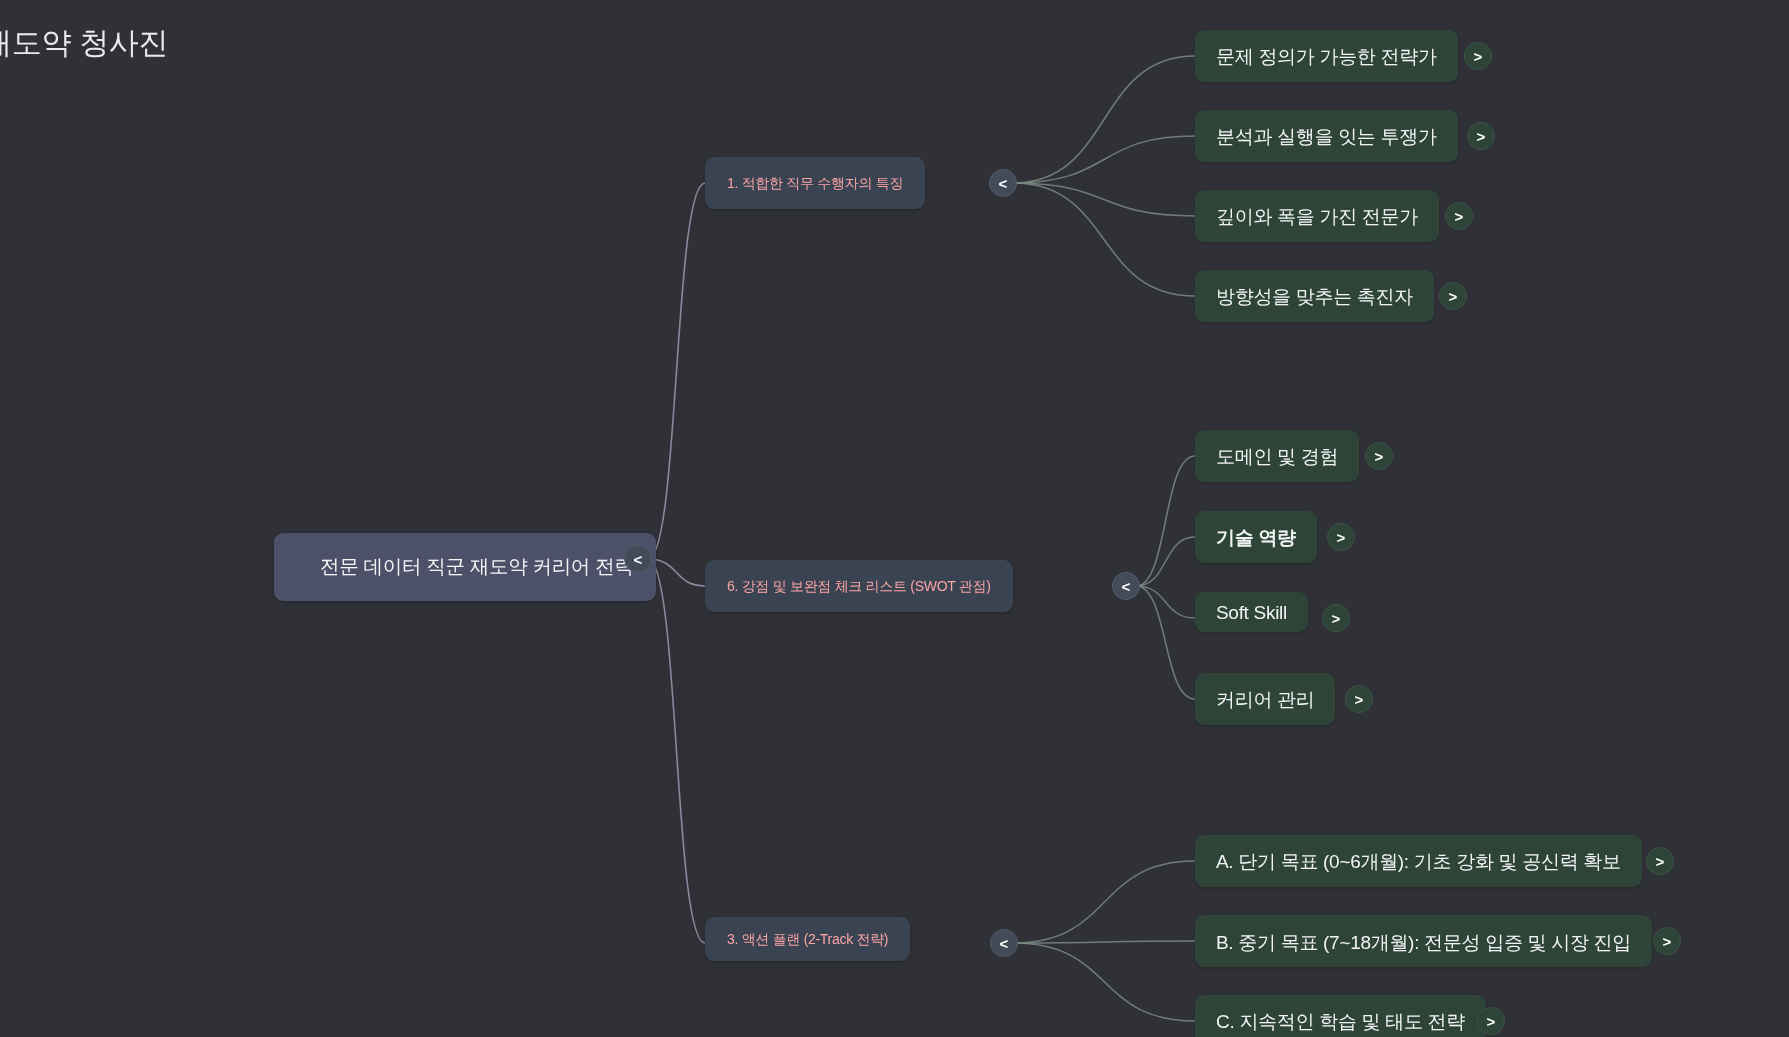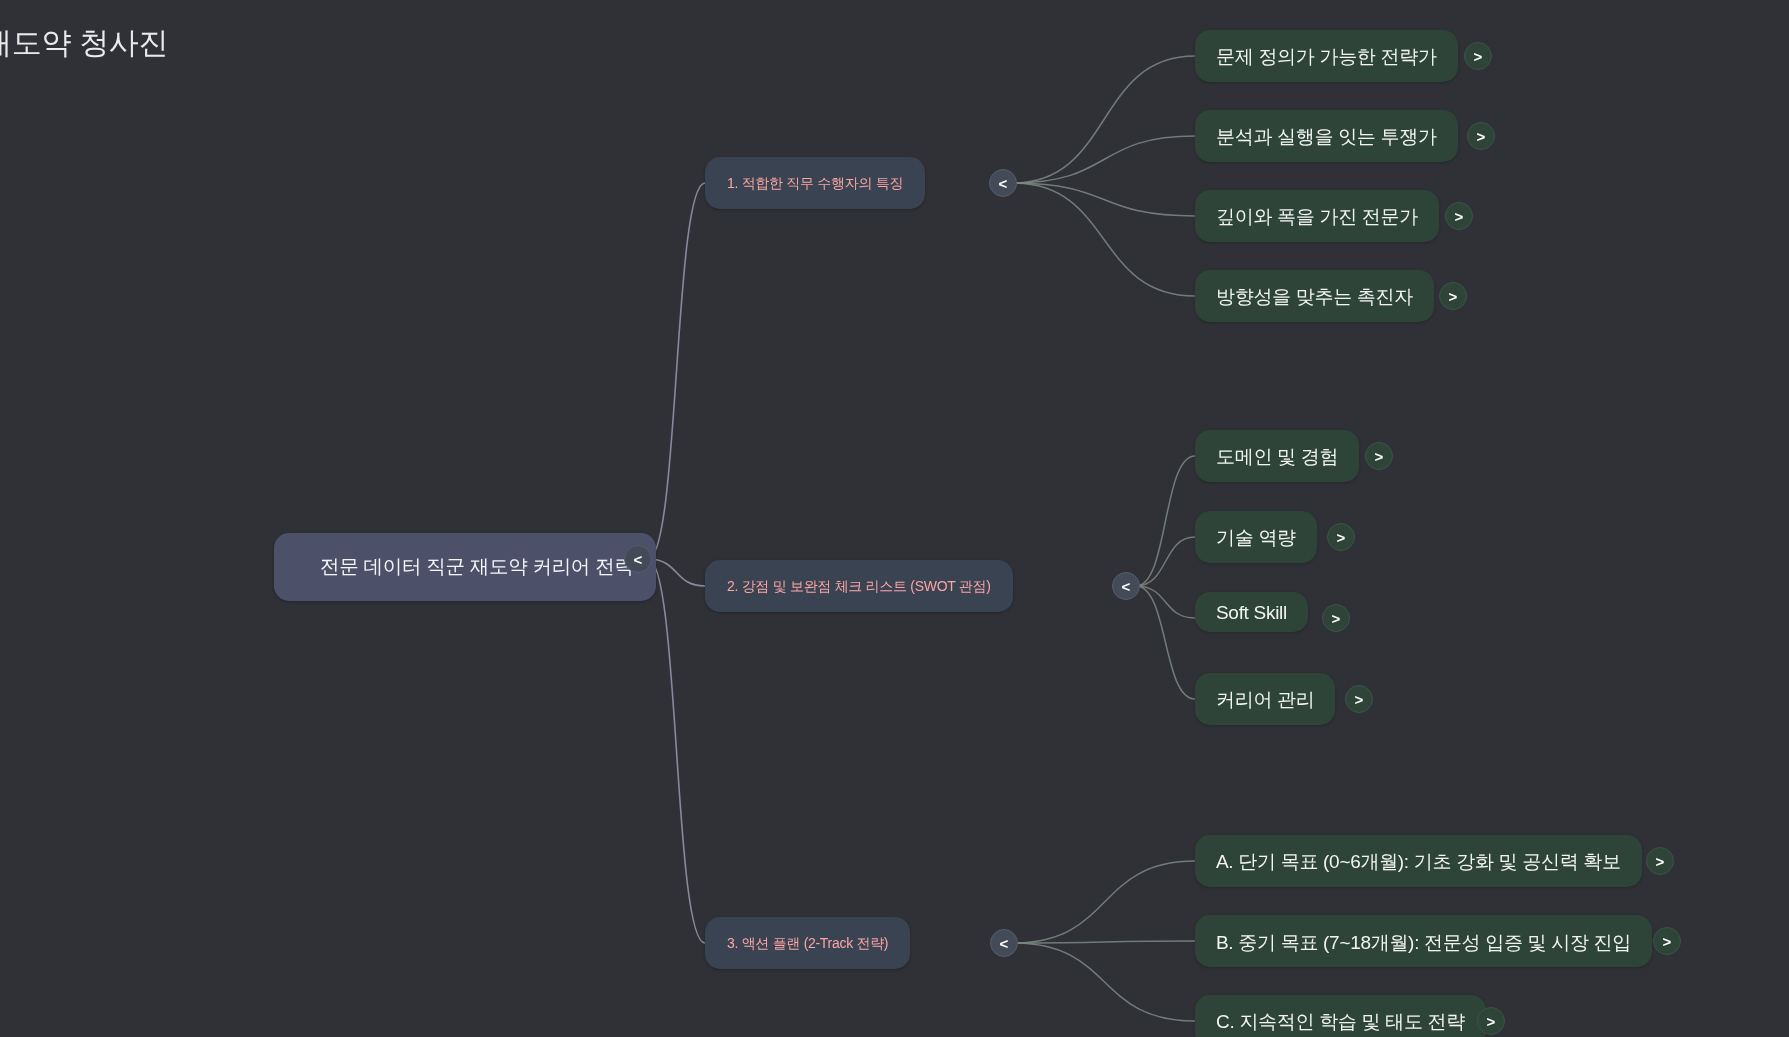--- a/index.html
+++ b/index.html
@@ -28,21 +28,21 @@
     font-weight:400;
     color:#e9eaec;
     letter-spacing:-0.3px;
     white-space:nowrap;
     z-index:5;
   }
   .node {
     position:absolute;
     display:flex;
     align-items:center;
-    border-radius:15px;
+    border-radius:9px;
     white-space:nowrap;
     z-index:3;
     cursor:default;
   }
   .node-label {
     font-size:19px;
     color:#f2f3f4;
     letter-spacing:-0.3px;
     line-height:1;
   }
@@ -132,40 +132,40 @@
     <div class="toggle expand" style="left: 1467px; top: 122px;">&gt;</div>
     <div class="node leaf" style="left: 1195px; top: 190px; height: 52px;">
       <span class="node-label">깊이와 폭을 가진 전문가</span>
     </div>
     <div class="toggle expand" style="left: 1445px; top: 202px;">&gt;</div>
     <div class="node leaf" style="left: 1195px; top: 270px; height: 52px;">
       <span class="node-label">방향성을 맞추는 촉진자</span>
     </div>
     <div class="toggle expand" style="left: 1439px; top: 282px;">&gt;</div>
     <div class="node branch" style="left: 705px; top: 560px; height: 52px;">
-      <span class="node-label">2. 강점 및 보완점 체크 리스트 (SWOT 관점)</span>
+      <span class="node-label">6. 강점 및 보완점 체크 리스트 (SWOT 관점)</span>
     </div>
     <div class="toggle collapse" style="left: 1112px; top: 572px;">&lt;</div>
     <div class="node leaf" style="left: 1195px; top: 430px; height: 52px;">
       <span class="node-label">도메인 및 경험</span>
     </div>
     <div class="toggle expand" style="left: 1365px; top: 442px;">&gt;</div>
-    <div class="node leaf" style="left: 1195px; top: 511px; height: 52px;">
+    <div class="node leaf" style="left: 1195px; top: 511px; height: 52px; font-weight: bold;">
       <span class="node-label">기술 역량</span>
     </div>
     <div class="toggle expand" style="left: 1327px; top: 523px;">&gt;</div>
     <div class="node leaf" style="left: 1195px; top: 592px; height: 40px;">
       <span class="node-label">Soft Skill</span>
     </div>
     <div class="toggle expand" style="left: 1322px; top: 604px;">&gt;</div>
     <div class="node leaf" style="left: 1195px; top: 673px; height: 52px;">
       <span class="node-label">커리어 관리</span>
     </div>
     <div class="toggle expand" style="left: 1345px; top: 685px;">&gt;</div>
-    <div class="node branch" style="left: 705px; top: 917px; height: 52px;">
+    <div class="node branch" style="left: 705px; top: 917px; height: 44px;">
       <span class="node-label">3. 액션 플랜 (2-Track 전략)</span>
     </div>
     <div class="toggle collapse" style="left: 990px; top: 929px;">&lt;</div>
     <div class="node leaf" style="left: 1195px; top: 835px; height: 52px;">
       <span class="node-label">A. 단기 목표 (0~6개월): 기초 강화 및 공신력 확보</span>
     </div>
     <div class="toggle expand" style="left: 1646px; top: 847px;">&gt;</div>
     <div class="node leaf" style="left: 1195px; top: 915px; height: 52px; align-items: flex-end;">
       <span class="node-label">B. 중기 목표 (7~18개월): 전문성 입증 및 시장 진입</span>
     </div>

